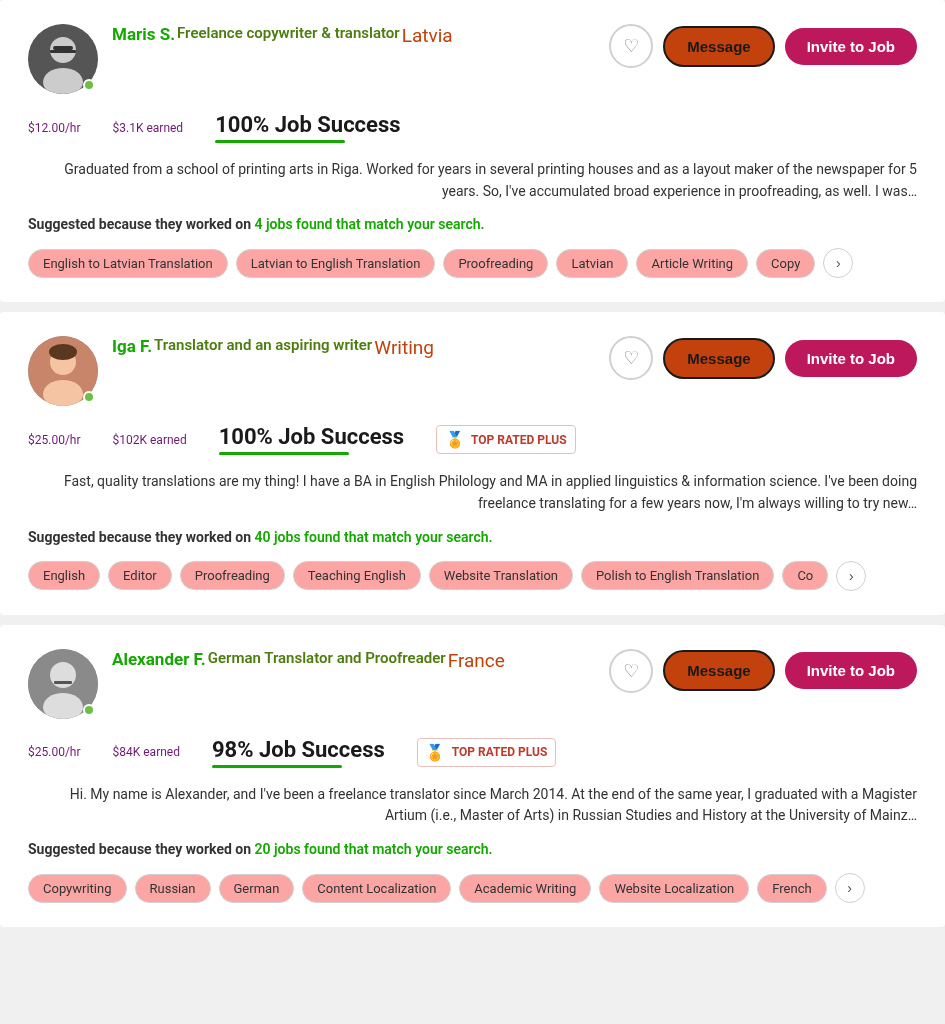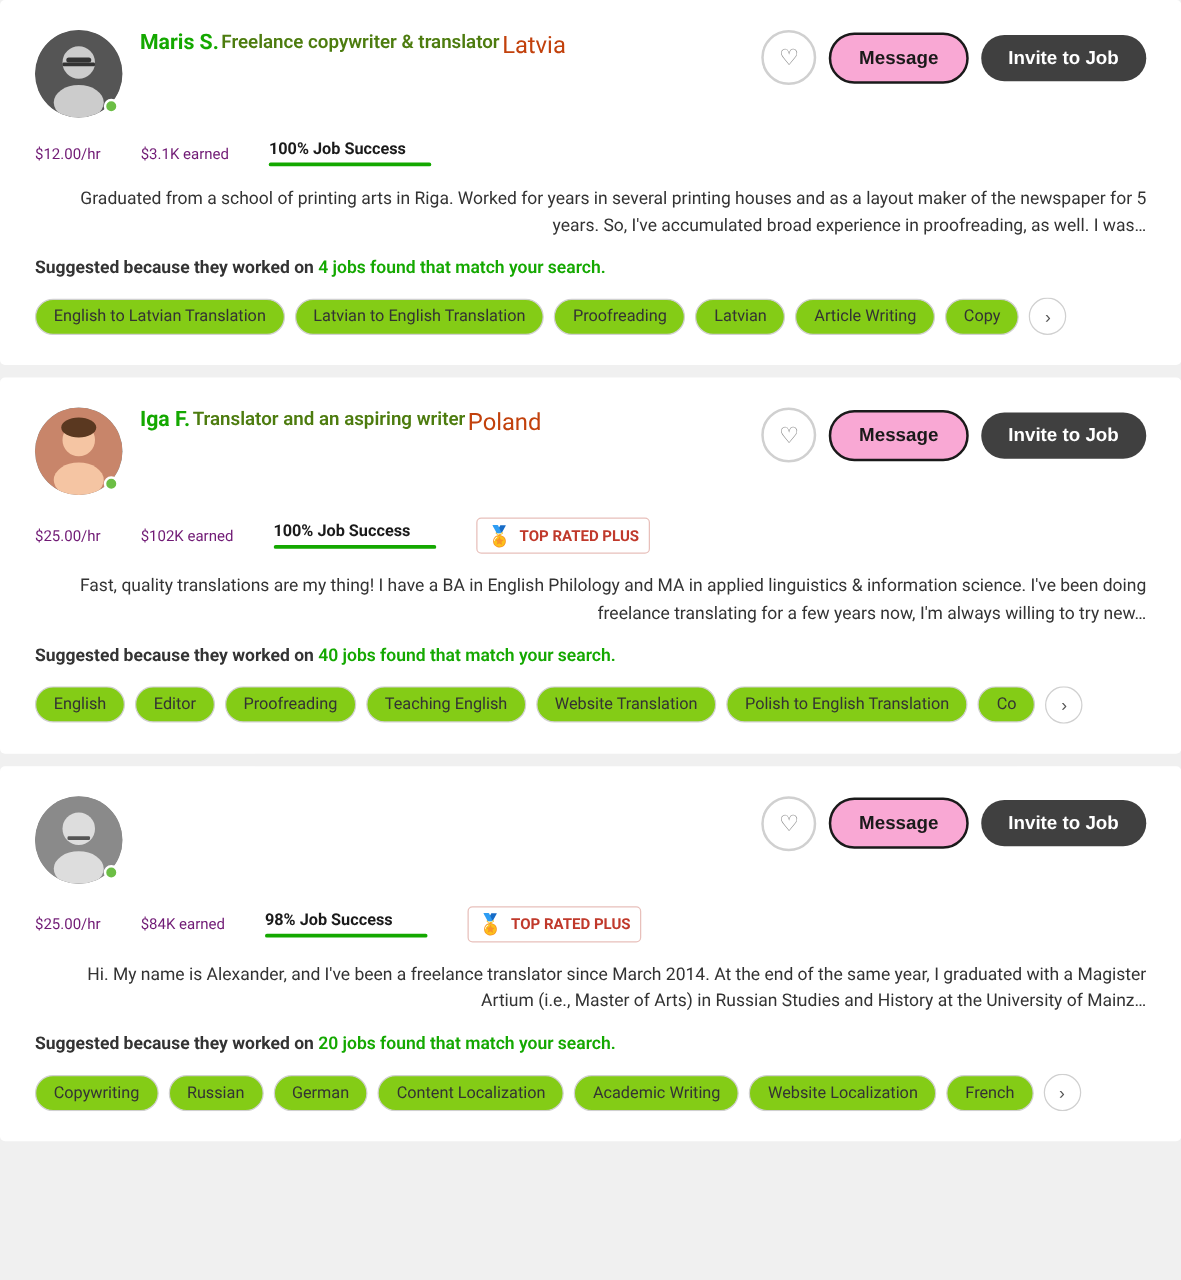--- a/index.html
+++ b/index.html
@@ -89,31 +89,31 @@
       align-items: center;
       justify-content: center;
       cursor: pointer;
       color: #888;
       font-size: 18px;
     }
     .message-btn {
       padding: 10px 22px;
       border-radius: 22px;
       border: 2px solid #1a1a1a;
-      background: #f9a8d4;
+      background: #c2410c;
       font-size: 15px;
       font-weight: 600;
       cursor: pointer;
       color: #1a1a1a;
     }
     .invite-btn {
       padding: 10px 22px;
       border-radius: 22px;
       border: none;
-      background: #404040;
+      background: #be185d;
       font-size: 15px;
       font-weight: 700;
       cursor: pointer;
       color: #fff;
     }
     .stats-row {
       display: flex;
       align-items: center;
       gap: 32px;
       margin-bottom: 16px;
@@ -126,21 +126,21 @@
       font-size: 12px;
       font-weight: 400;
       color: #701a75;
     }
     .job-success-wrap {
       display: flex;
       flex-direction: column;
       align-items: flex-start;
     }
     .job-success-label {
-      font-size: 13px;
+      font-size: 22px;
       font-weight: 700;
       color: #1a1a1a;
     }
     .job-success-bar {
       height: 3px;
       background: #14a800;
       width: 100%;
       border-radius: 2px;
       margin-top: 3px;
     }
@@ -182,21 +182,21 @@
       gap: 8px;
       overflow: hidden;
     }
     .skill-tag {
       padding: 6px 14px;
       border-radius: 20px;
       border: 1.5px solid #d0d0d0;
       font-size: 13px;
       color: #333;
       white-space: nowrap;
-      background: #84cc16;
+      background: #fca5a5;
     }
     .scroll-arrow {
       width: 30px;
       height: 30px;
       border-radius: 50%;
       border: 1.5px solid #d0d0d0;
       background: #fff;
       display: flex;
       align-items: center;
       justify-content: center;
@@ -278,21 +278,21 @@
     <circle cx="35" cy="26" r="13" fill="#f5c5a3"></circle>
     <ellipse cx="35" cy="58" rx="20" ry="14" fill="#f5c5a3"></ellipse>
     <ellipse cx="35" cy="16" rx="14" ry="8" fill="#5a3820"></ellipse>
   </svg>
           </div>
           <div class="online-dot"></div>
         </div>
         <div class="profile-info">
           <span class="profile-name">Iga F.</span>
           <span class="profile-title">Translator and an aspiring writer</span>
-          <span class="profile-location">Poland</span>
+          <span class="profile-location">Writing</span>
         </div>
       </div>
       <div class="card-actions">
         <button class="heart-btn">♡</button>
         <button class="message-btn">Message</button>
         <button class="invite-btn">Invite to Job</button>
       </div>
     </div>
 
     <div class="stats-row">
@@ -337,20 +337,25 @@
           <div class="avatar">
             <svg viewBox="0 0 70 70" xmlns="http://www.w3.org/2000/svg">
     <circle cx="35" cy="35" r="35" fill="#8a8a8a"></circle>
     <circle cx="35" cy="26" r="13" fill="#ddd"></circle>
     <ellipse cx="35" cy="58" rx="20" ry="14" fill="#ddd"></ellipse>
     <rect x="26" y="32" width="18" height="3" fill="#555" rx="1"></rect>
   </svg>
           </div>
           <div class="online-dot"></div>
         </div>
+        <div class="profile-info">
+          <span class="profile-name">Alexander F.</span>
+          <span class="profile-title">German Translator and Proofreader</span>
+          <span class="profile-location">France</span>
+        </div>
       </div>
       <div class="card-actions">
         <button class="heart-btn">♡</button>
         <button class="message-btn">Message</button>
         <button class="invite-btn">Invite to Job</button>
       </div>
     </div>
 
     <div class="stats-row">
       <div class="stat">

